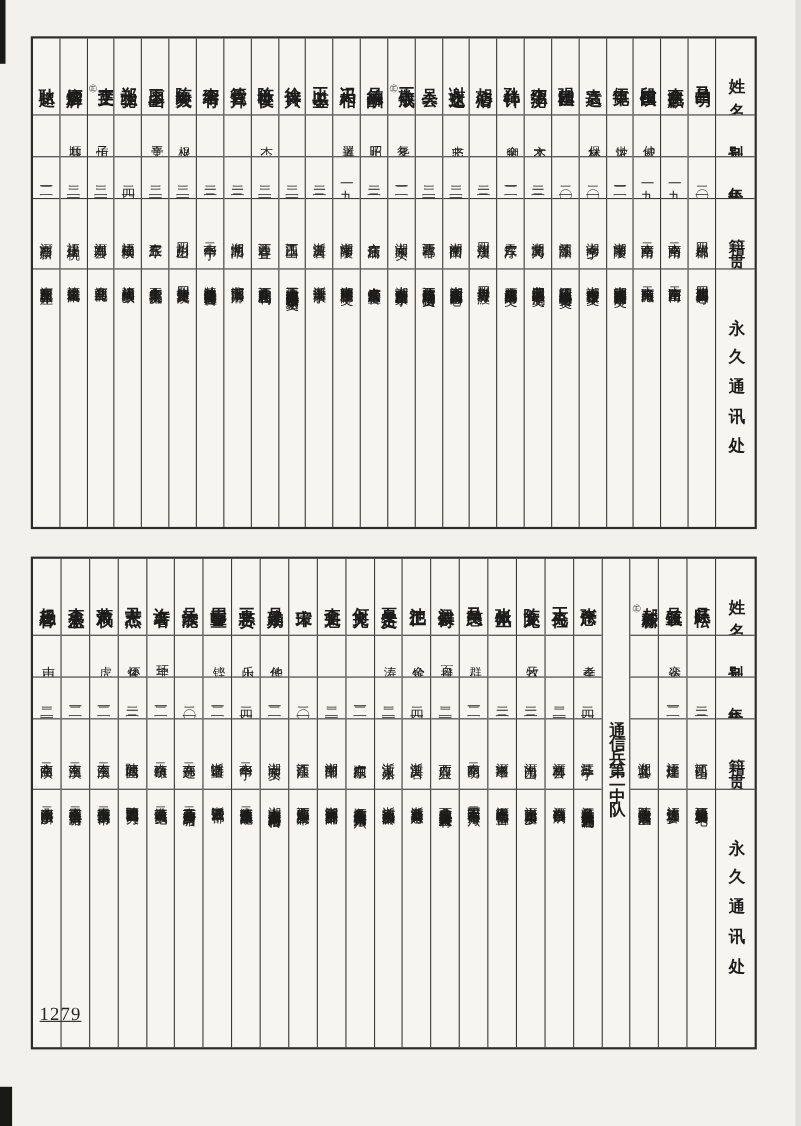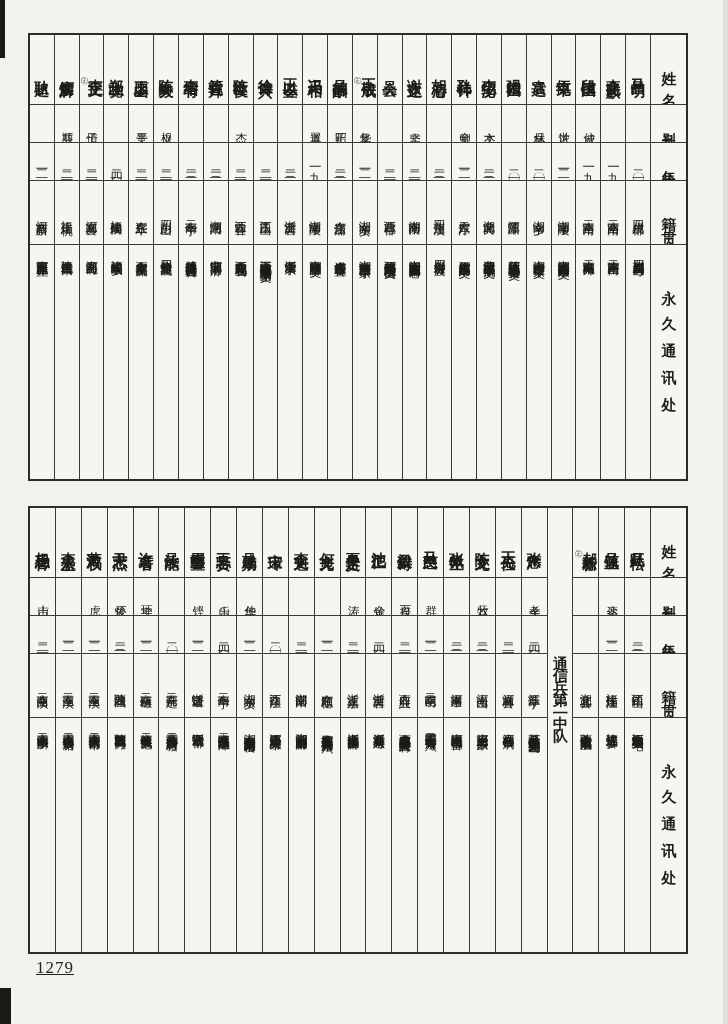--- a/index.html
+++ b/index.html
@@ -63,21 +63,21 @@
   .hdr-alias{letter-spacing:3px;font-size:13.5px;}
   .hdr-age{letter-spacing:3px;font-size:13.5px;}
   .hdr-native{letter-spacing:14px;padding-top:12px;}
   .hdr-address{letter-spacing:27px;padding-top:26px;}
   .cell-hdr-tall{align-items:flex-start;}
   
   .unit-col{flex:1 1 0;border-left:1px solid #3a3a38;display:flex;justify-content:center;align-items:flex-start;box-sizing:border-box;}
   .unit-label{font-size:15px;font-weight:700;letter-spacing:12px;padding-top:136px;}
   
   .page-number{
-    position:absolute;left:36px;top:958px;
+    position:absolute;left:36px;top:912px;
     font-size:17px;letter-spacing:1px;color:#24241f;text-decoration:underline;
   }
   
   .artifact{position:absolute;background:#191917;}
   .artifact-top-left{left:0;top:0;width:5px;height:58px;}
   .artifact-bottom-left{left:0;top:988px;width:11px;height:36px;}
   .edge-shade{position:absolute;right:0;top:0;width:5px;height:100%;background:rgba(60,58,50,0.10);}
 </style>
 </head>
 <body>

